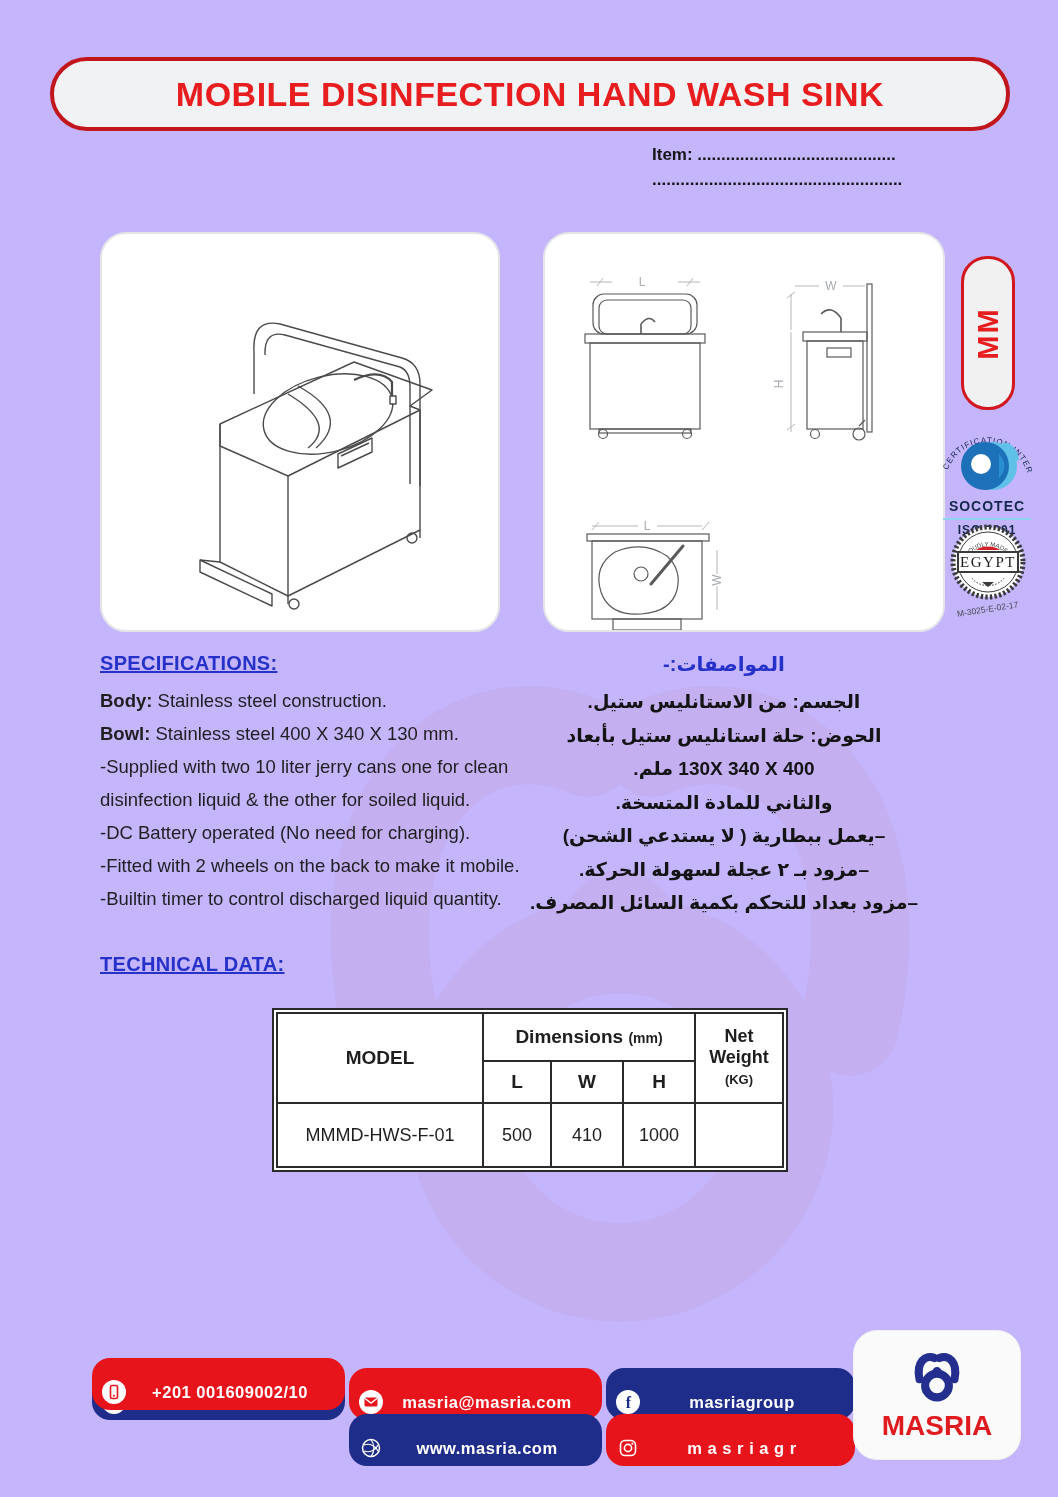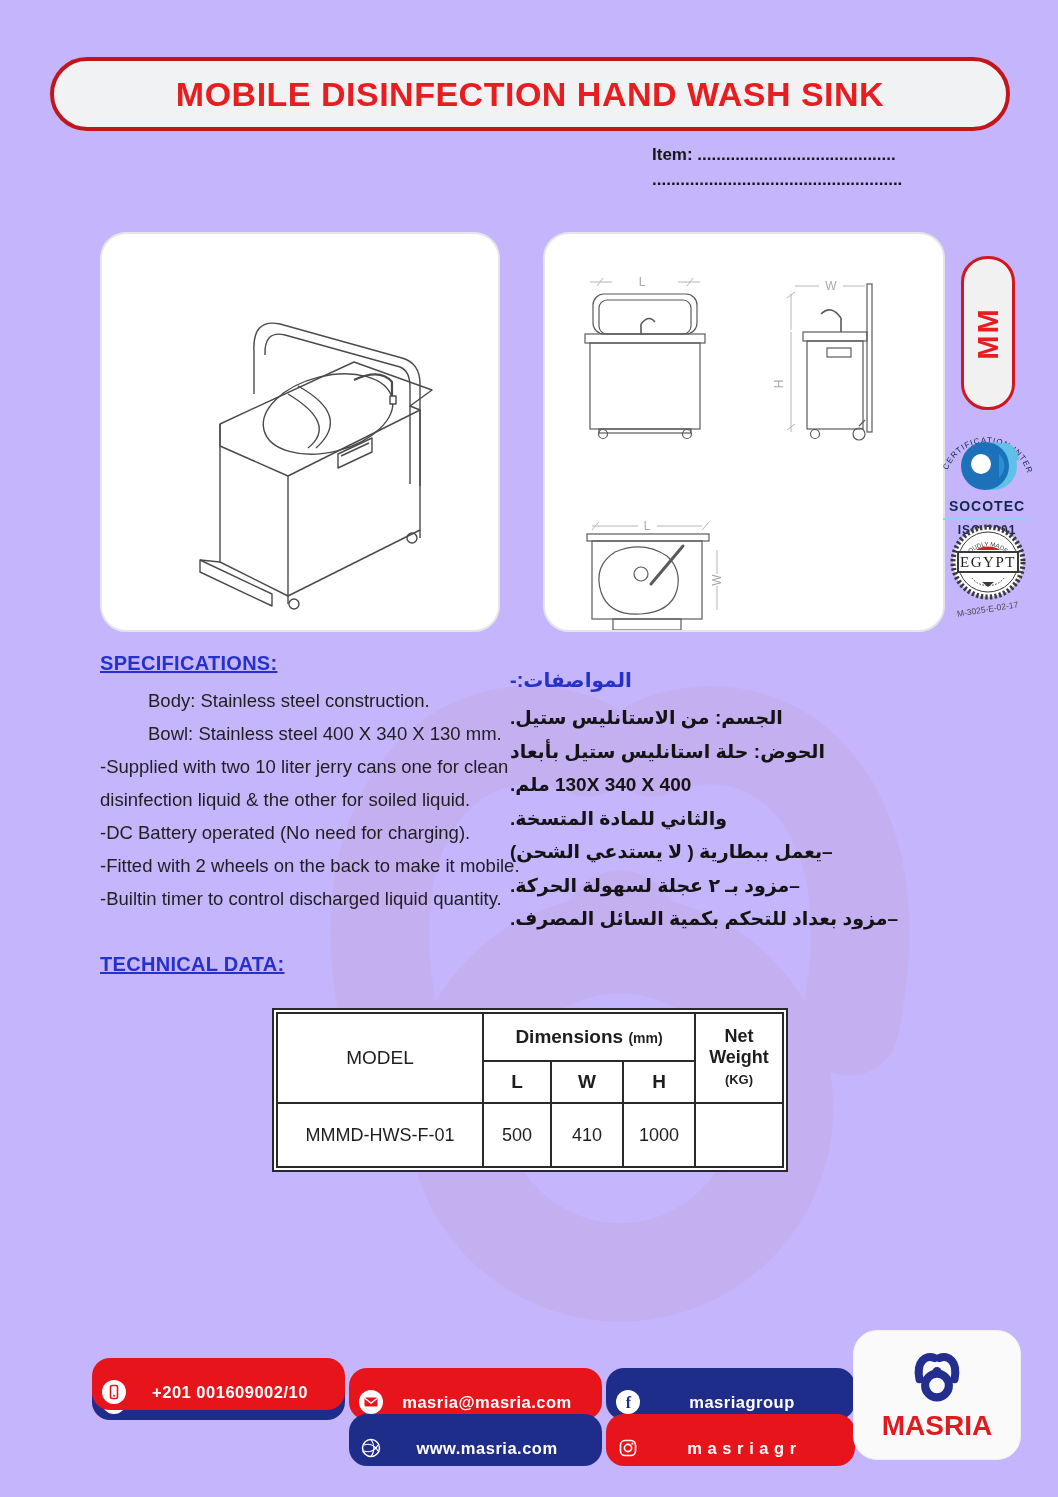--- a/index.html
+++ b/index.html
@@ -25,32 +25,32 @@
   .socotec{left:933px;top:410px;width:108px;text-align:center;}
   .socotec .word{font-size:14px;font-weight:800;color:#15284b;letter-spacing:1px;margin-top:-2px;}
   .socotec .rule{height:2px;background:#8fd4ef;margin:4px 10px 3px 10px;}
   .socotec .iso{font-size:12px;font-weight:700;color:#15284b;letter-spacing:1px;}
   .egypt{left:938px;top:520px;width:100px;text-align:center;}
 
   
   .spec-h{font-size:20px;font-weight:800;color:#2531c8;text-decoration:underline;letter-spacing:.3px;}
   .specs-en{left:100px;top:652px;width:460px;}
   .specs-en .ln{font-size:18.5px;line-height:33px;color:#1f1f1f;}
-  .specs-en .ln b{font-weight:400;margin-left:48px;}
-  .specs-ar{left:510px;top:668px;width:428px;direction:rtl;text-align:left;}
+  .specs-en .ln b{font-weight:700;}
+  .specs-ar{left:510px;top:652px;width:428px;direction:rtl;text-align:center;}
   .specs-ar .h{font-size:20px;font-weight:800;color:#2531c8;}
   .specs-ar .ln{font-size:19px;line-height:33.5px;color:#141414;font-weight:600;}
   .specs-ar .ln b{font-weight:800;}
 
   
   .tech-h{left:100px;top:953px;}
   .tblwrap{left:272px;top:1008px;border:2px solid #2a2a2a;padding:2px;background:#fff;}
   table{border-collapse:collapse;}
   td,th{border:2px solid #2a2a2a;text-align:center;vertical-align:middle;padding:0;}
-  .th-model{width:204px;font-size:19px;font-weight:400;}
+  .th-model{width:204px;font-size:19px;font-weight:700;}
   .th-dim{font-size:19px;font-weight:800;height:46px;}
   .th-dim small{font-size:14px;font-weight:800;margin-top:47px;}
   .th-lwh{font-size:19px;font-weight:800;height:40px;}
   .col-l{width:66px}.col-w{width:70px}.col-h{width:70px}
   .th-net{width:86px;font-size:18px;font-weight:800;line-height:21px;}
   .th-net small{font-size:13px;font-weight:800;}
   .td-data{height:62px;font-size:18px;}
 
   
   .disclaimer{left:92px;top:1326px;width:742px;height:32px;border:3px solid #c9252b;border-radius:19px;

